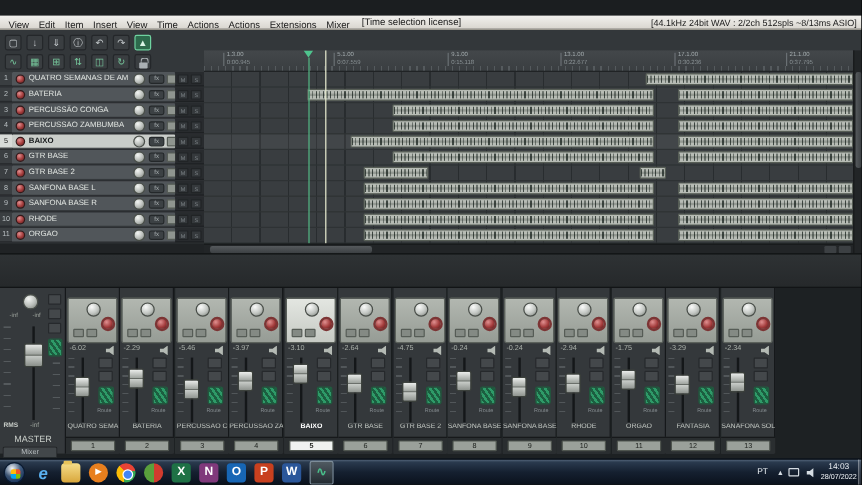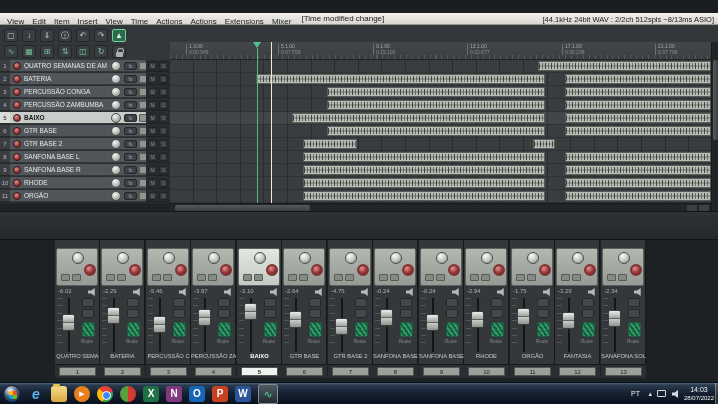--- a/index.html
+++ b/index.html
@@ -189,21 +189,21 @@
   .show-desktop{position:absolute;right:0;top:0;width:3px;height:22px;background:rgba(255,255,255,.12);border-left:1px solid rgba(255,255,255,.3);}
 </style>
 </head>
 <body>
 
 <div id="root">
 
 
   <div class="menubar">
     <span id="menu-items"><span class="menu-item">View</span><span class="menu-item">Edit</span><span class="menu-item">Item</span><span class="menu-item">Insert</span><span class="menu-item">View</span><span class="menu-item">Time</span><span class="menu-item">Actions</span><span class="menu-item">Actions</span><span class="menu-item">Extensions</span><span class="menu-item">Mixer</span></span>
-    <span class="menu-notice">[Time modified change]</span>
+    <span class="menu-notice">[Time selection license]</span>
     <span class="menu-status">[44.1kHz 24bit WAV : 2/2ch 512spls ~8/13ms ASIO]</span>
   </div>
 
   <div class="workarea">
     <div class="tbar-row r1" id="tbar1">
         <div class="tbi">▢</div>
         <div class="tbi">↓</div>
         <div class="tbi">⇓</div>
         <div class="tbi">ⓘ</div>
         <div class="tbi">↶</div>
@@ -485,20 +485,37 @@
     
     
     
     
     
     
     
   </div>
 
   <div class="mixer">
+    <div class="master">
+      <div class="m-knob"></div>
+      <div class="m-sq" style="top:5px"></div>
+      <div class="m-sq" style="top:17px"></div>
+      <div class="m-sq" style="top:29px"></div>
+      <div class="m-fx"></div>
+      <div class="m-inf" style="left:8px">-inf</div>
+      <div class="m-inf" style="left:27px">-inf</div>
+      <div class="m-ticks"></div>
+      <div class="m-ticks r"></div>
+      <div class="m-ftrack"></div>
+      <div class="m-fcap"></div>
+      <div class="m-rms">RMS</div>
+      <div class="m-peak">-inf</div>
+      <div class="m-name">MASTER</div>
+      <div class="m-tab">Mixer</div>
+    </div>
     <div class="strips" id="strips">
         <div class="strip" style="left: 0px;">
           <div class="s-top">
             <div class="s-knob"></div>
             <div class="s-mini a"></div>
             <div class="s-mini b"></div>
           </div>
           <div class="s-rec"></div>
           <div class="s-db">-6.02</div>
           <div class="spk"></div>

